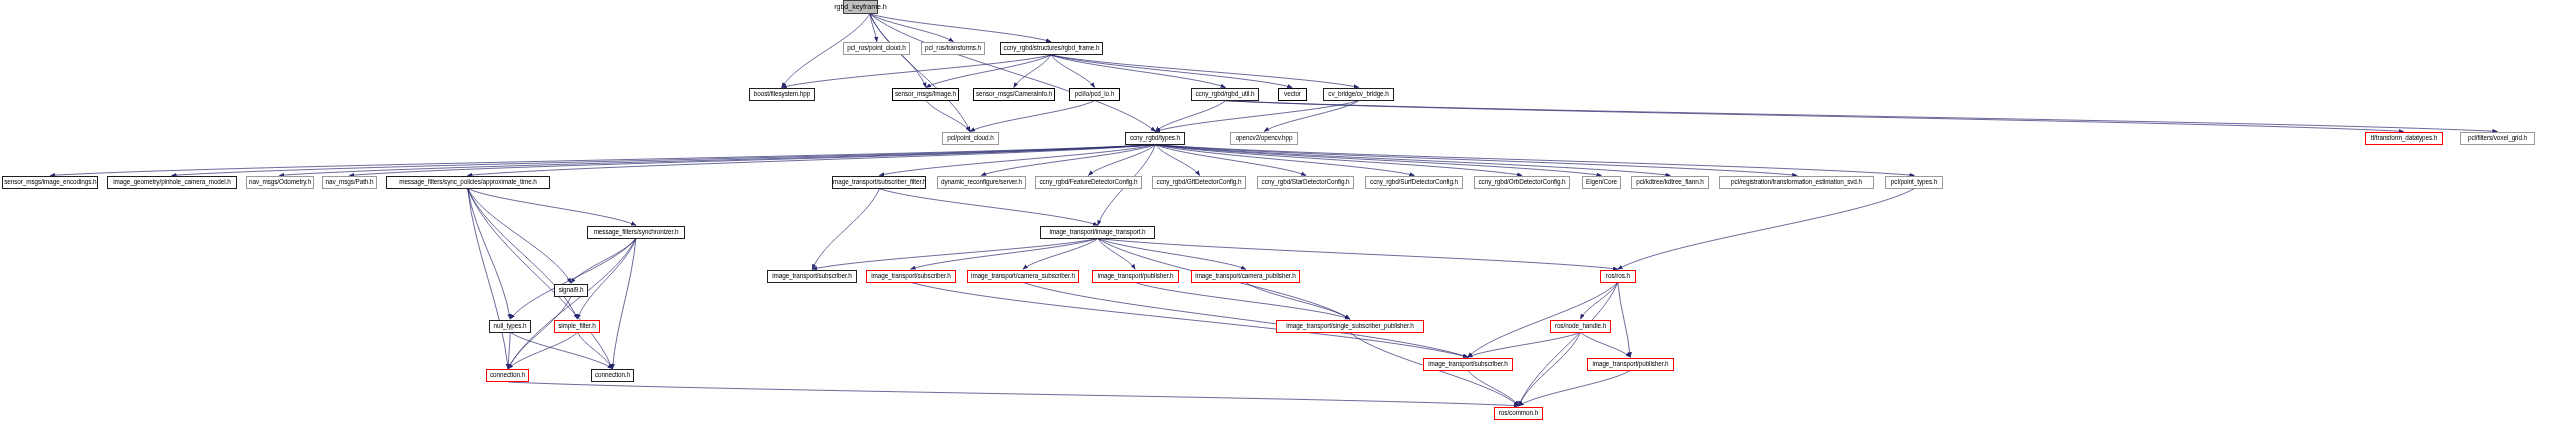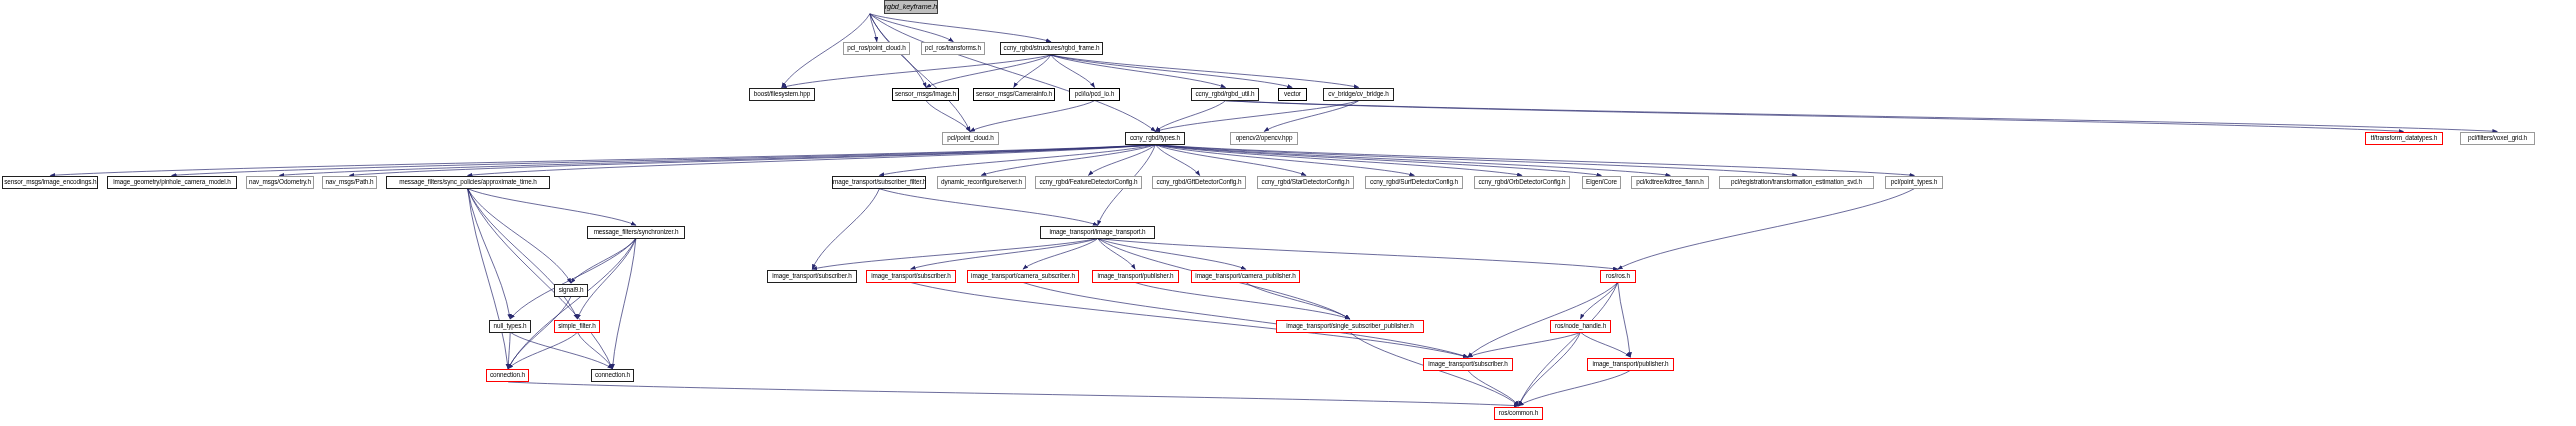--- a/index.html
+++ b/index.html
@@ -102,21 +102,21 @@
         <path d="M2330.5,574 C2383.06,619.72 2569.94,655.28 2622.5,701" fill="none" stroke="#28286e" stroke-width="1.2" marker-end="url(#arrow)"></path>
         <path d="M2534.5,640 C2550.34,661.96 2606.66,679.04 2622.5,701" fill="none" stroke="#28286e" stroke-width="1.2" marker-end="url(#arrow)"></path>
         <path d="M2815,640 C2780.35,661.96 2657.15,679.04 2622.5,701" fill="none" stroke="#28286e" stroke-width="1.2" marker-end="url(#arrow)"></path>
         <path d="M877.5,660 C1191.6,674.76 2308.4,686.24 2622.5,701" fill="none" stroke="#28286e" stroke-width="1.2" marker-end="url(#arrow)"></path>
         <path d="M1572.5,488 C1745.66,534.44 2361.34,570.56 2534.5,617" fill="none" stroke="#28286e" stroke-width="1.2" marker-end="url(#arrow)"></path>
         <path d="M1766.5,488 C1904.74,534.44 2396.26,570.56 2534.5,617" fill="none" stroke="#28286e" stroke-width="1.2" marker-end="url(#arrow)"></path>
         <path d="M3305.5,326 C3213.34,376.04 2885.66,414.96 2793.5,465" fill="none" stroke="#28286e" stroke-width="1.2" marker-end="url(#arrow)"></path>
       </g>
   </svg>
   <div id="node-layer">
-      <div class="node root" style="left: 884px; top: 0px; width: 54px; font-style: italic;">rgbd_keyframe.h</div>
+      <div class="node root" style="left: 843px; top: 0px; width: 35px;">rgbd_keyframe.h</div>
       <div class="node grayb" style="left: 843px; top: 42px; width: 67px;">pcl_ros/point_cloud.h</div>
       <div class="node grayb" style="left: 921px; top: 42px; width: 64px;">pcl_ros/transforms.h</div>
       <div class="node thick" style="left: 1000px; top: 42px; width: 103px;">ccny_rgbd/structures/rgbd_frame.h</div>
       <div class="node thick" style="left: 749px; top: 88px; width: 66px;">boost/filesystem.hpp</div>
       <div class="node " style="left: 892px; top: 88px; width: 67px;">sensor_msgs/Image.h</div>
       <div class="node " style="left: 973px; top: 88px; width: 82px;">sensor_msgs/CameraInfo.h</div>
       <div class="node " style="left: 1069px; top: 88px; width: 51px;">pcl/io/pcd_io.h</div>
       <div class="node thick" style="left: 1191px; top: 88px; width: 68px;">ccny_rgbd/rgbd_util.h</div>
       <div class="node " style="left: 1278px; top: 88px; width: 29px;">vector</div>
       <div class="node thick" style="left: 1323px; top: 88px; width: 71px;">cv_bridge/cv_bridge.h</div>

